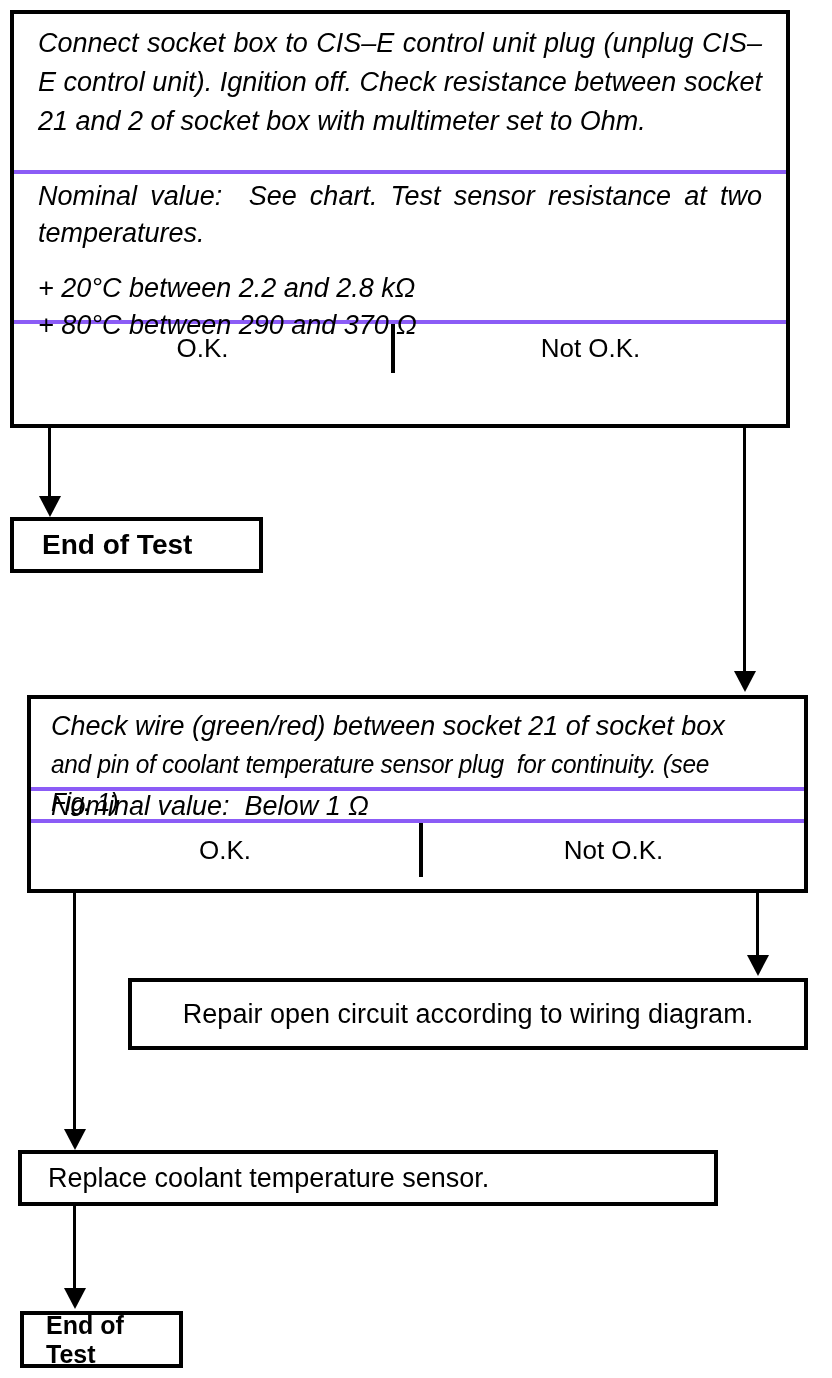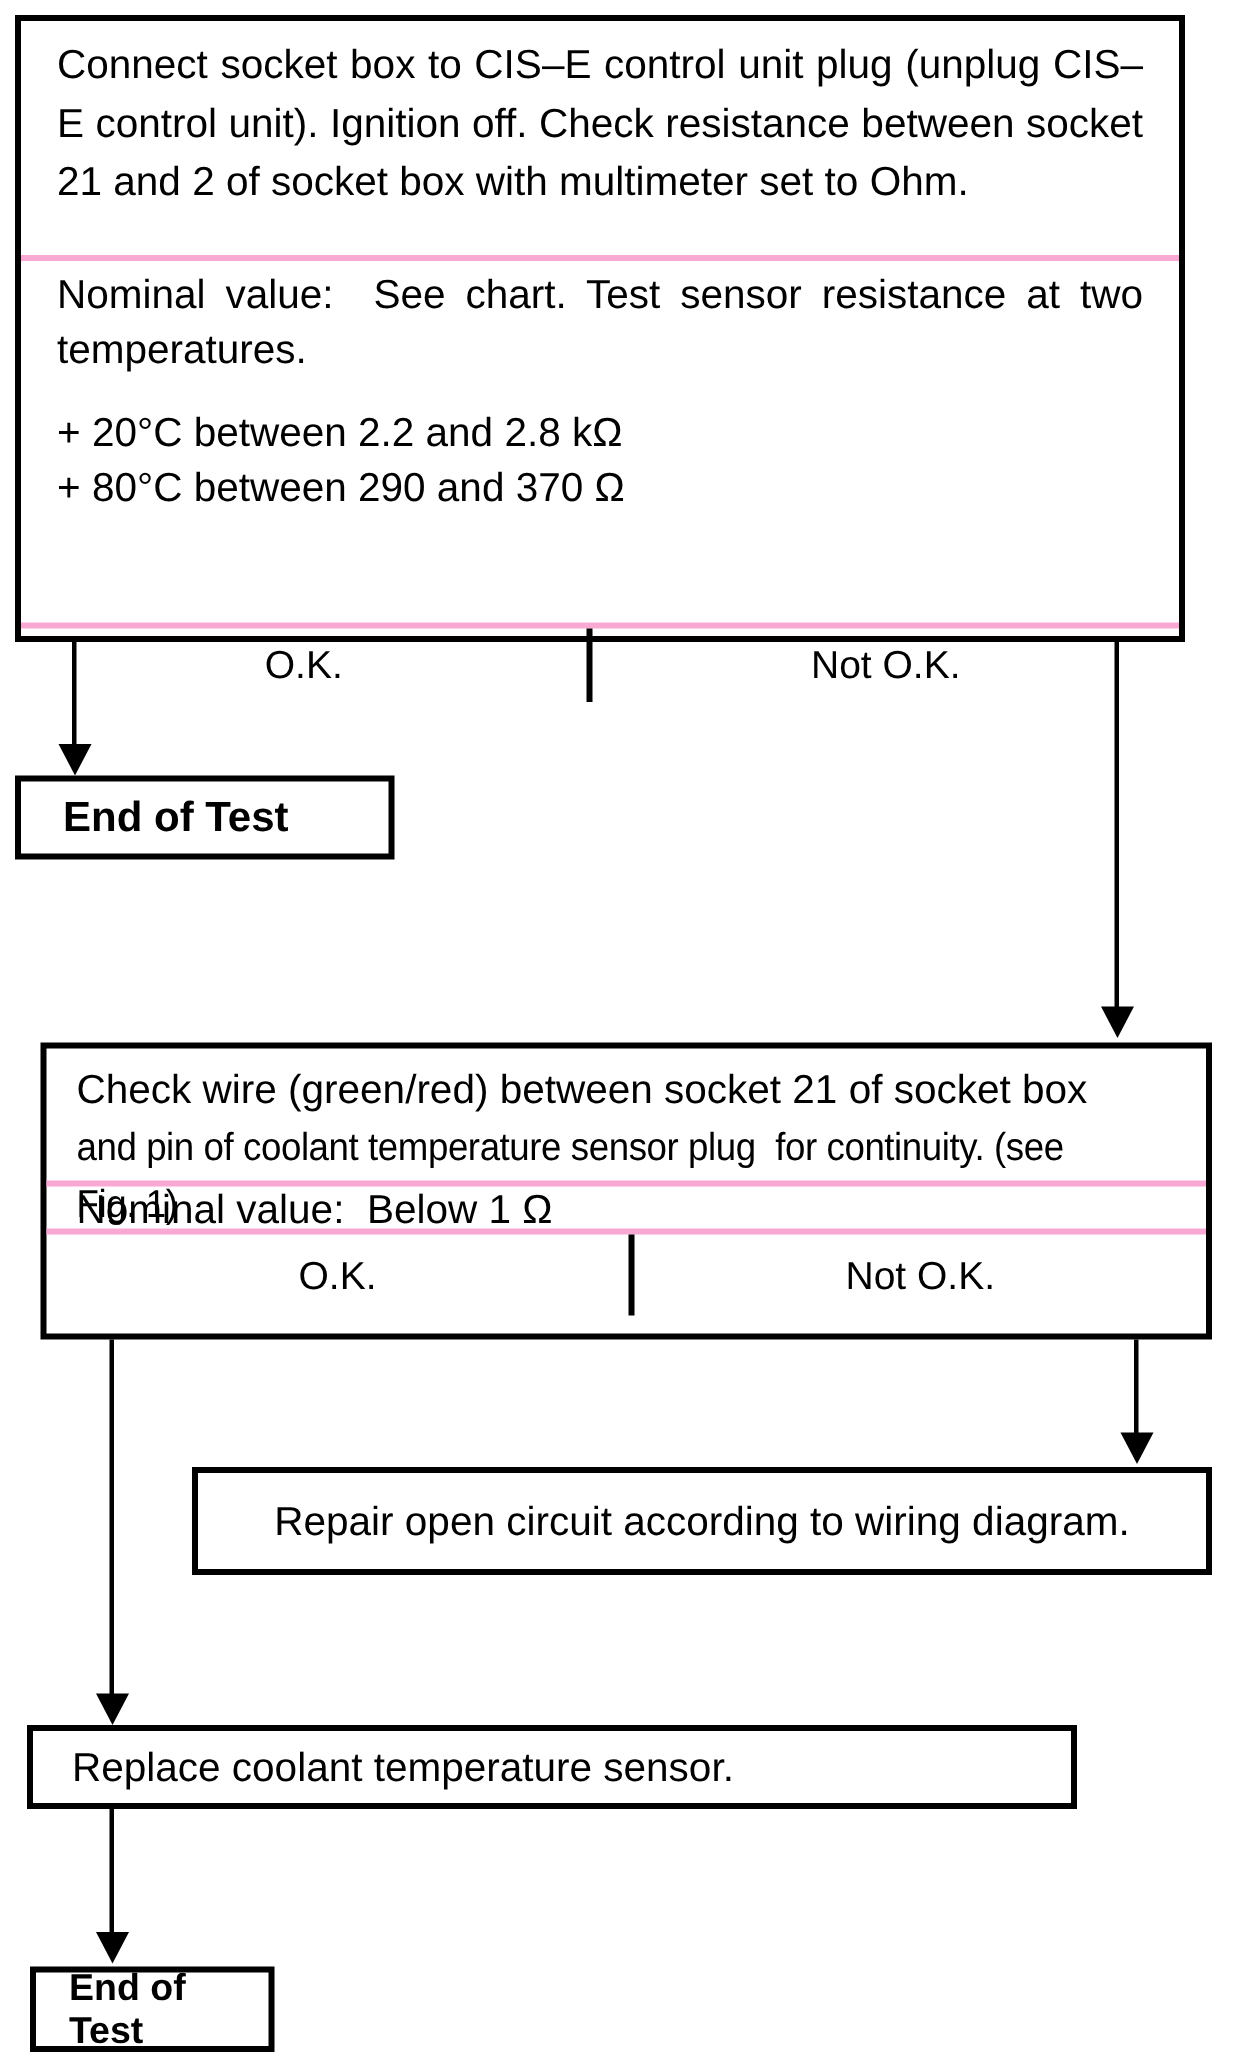--- a/index.html
+++ b/index.html
@@ -4,42 +4,42 @@
 <style>
   html,body{margin:0;padding:0;background:#fff;}
   *{box-sizing:border-box;}
   .page{
     position:relative;width:832px;height:1378px;background:#ffffff;
     font-family:"Liberation Sans","DejaVu Sans",sans-serif;color:#000;
     overflow:hidden;
   }
   .box{position:absolute;border:4px solid #000;background:#fff;}
   .sect{width:100%;}
-  .divider-b{border-bottom:4px solid #f9a8d4;}
+  .divider-b{border-bottom:4px solid #8b5cf6;font-style:italic;}
   .txt{font-size:27px;line-height:39px;}
   .just{text-align:justify;}
   .pad{padding:10px 24px 0 24px;}
   .bold{font-weight:bold;}
   .okrow{display:flex;align-items:center;justify-content:flex-end;}
   .okcell{height:100%;display:flex;align-items:center;justify-content:center;font-size:26px;}
   .vline{position:absolute;width:3px;background:#000;}
   .ahead{position:absolute;width:0;height:0;border-left:11px solid transparent;border-right:11px solid transparent;border-top:21px solid #000;}
   .endbox{display:flex;align-items:center;font-weight:bold;}
   .condensed{display:inline-block;transform:scaleX(0.94);transform-origin:left center;white-space:nowrap;font-size:26px;letter-spacing:-0.3px;}
   .nowrap{white-space:pre-wrap;}
   .centerline{display:flex;align-items:center;justify-content:center;height:100%;}
 </style>
 </head>
 <body>
 
 <div class="page">
 
   <div class="box" style="left:10px;top:10px;width:780px;height:418px;">
     <div class="sect divider-b txt just pad nowrap" style="height:160px;">Connect socket box to CIS–E control unit plug (unplug CIS–E control unit). Ignition off. Check resistance between socket 21 and 2 of socket box with multimeter set to Ohm.</div>
-    <div class="sect divider-b" style="height:245px;padding:4px 24px 0 24px;">
+    <div class="sect divider-b" style="height:150px;padding:4px 24px 0 24px;">
       <div class="txt just nowrap" style="line-height:37px;">Nominal value:&nbsp; See chart. Test sensor resistance at two temperatures.</div>
       <div style="height:18px;"></div>
       <div class="txt" style="line-height:37px;">+ 20°C between 2.2 and 2.8 kΩ</div>
       <div class="txt" style="line-height:37px;">+ 80°C between 290 and 370 Ω</div>
     </div>
     <div class="sect okrow" style="height:49px;">
       <div class="okcell" style="width:381px;border-right:4px solid #000;">O.K.</div>
       <div class="okcell" style="flex:1;">Not O.K.</div>
     </div>
   </div>

